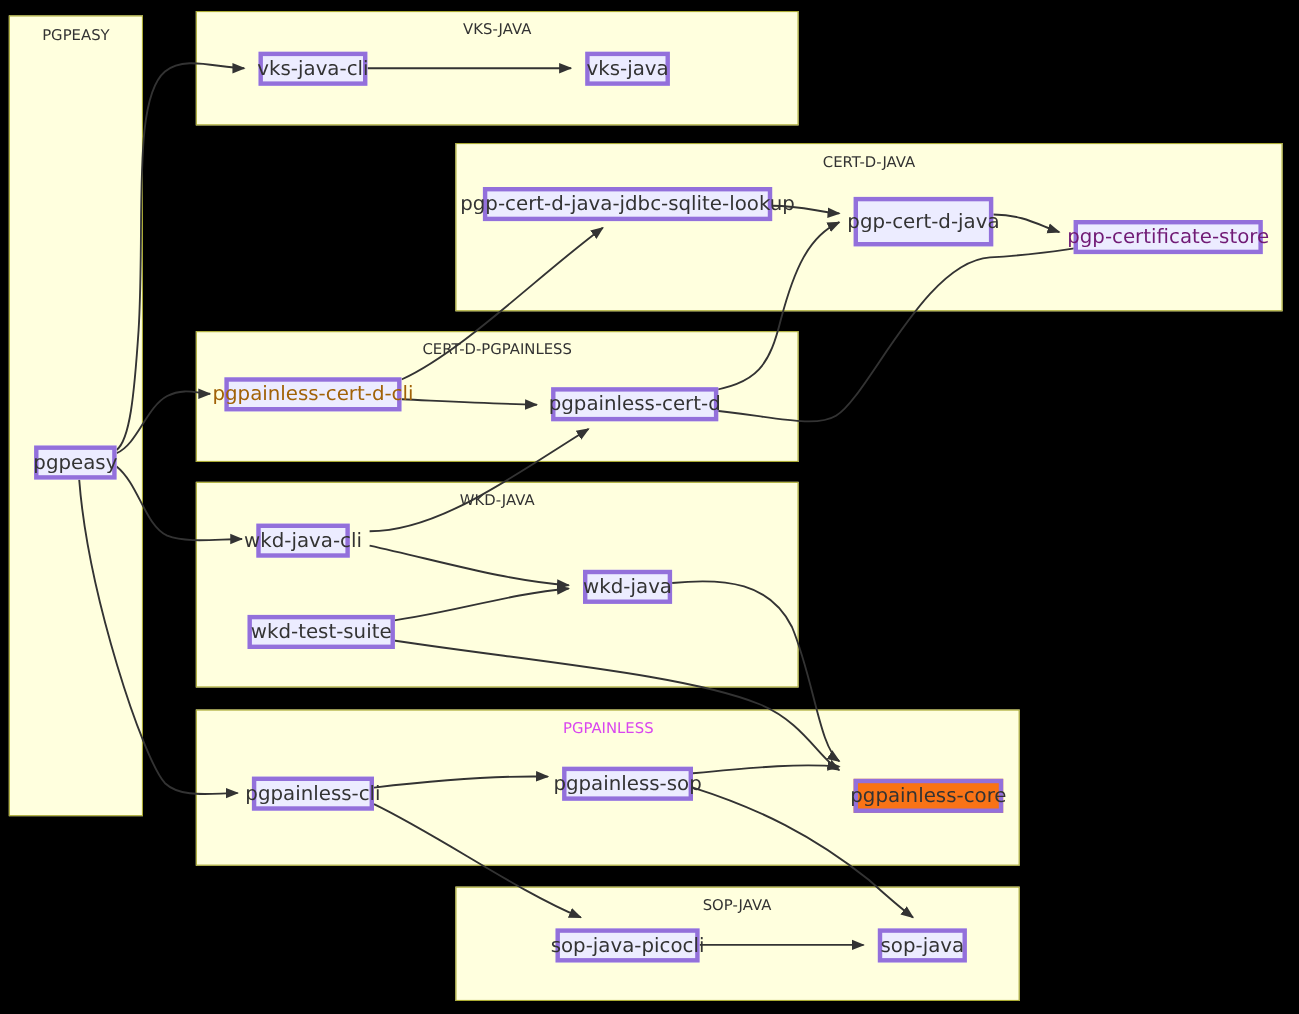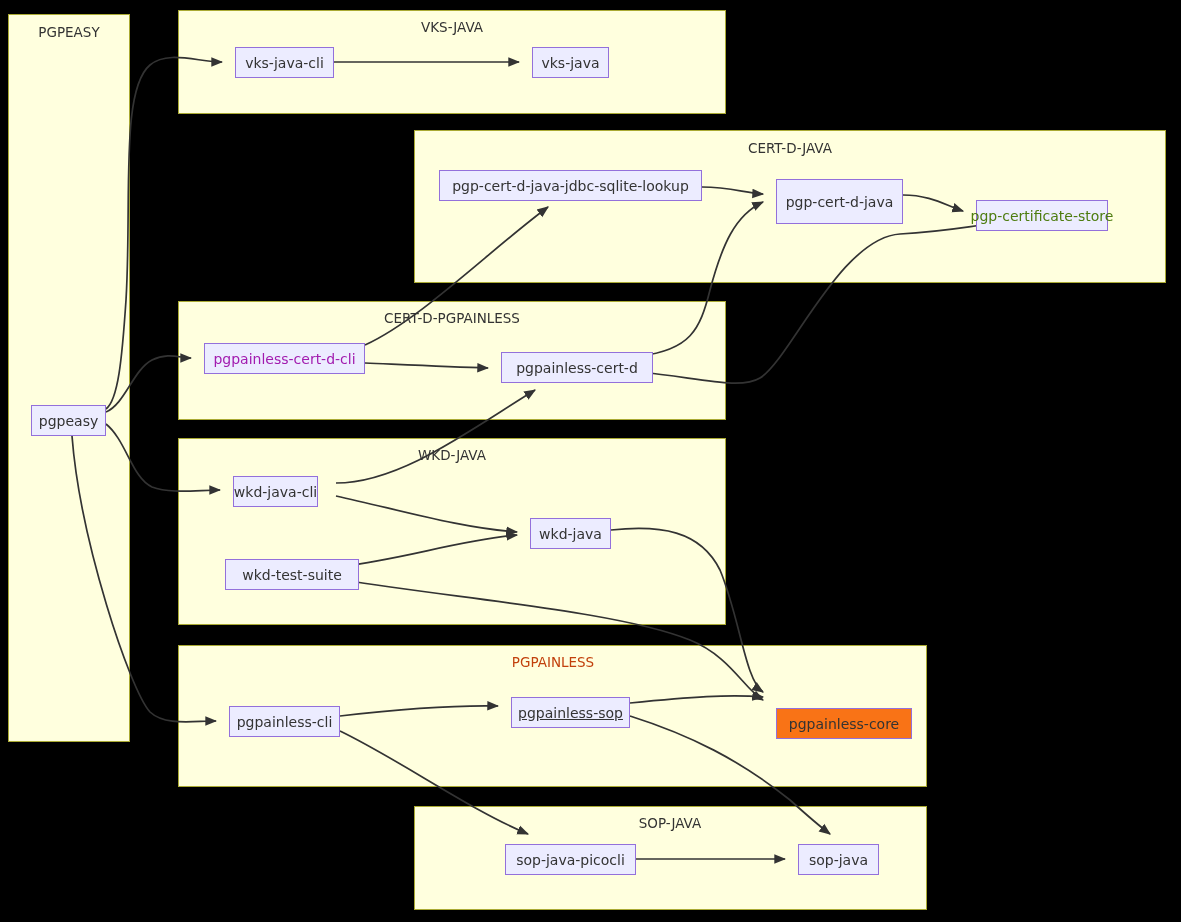--- a/index.html
+++ b/index.html
@@ -2,41 +2,41 @@
 <html><head>
 <meta charset="utf-8">
 <style>
   html,body{margin:0;padding:0;background:#000;}
   #canvas{position:relative;width:1181px;height:922px;background:#000;overflow:hidden;
           font-family:"DejaVu Sans","Liberation Sans",sans-serif;}
   svg.layer{position:absolute;left:0;top:0;width:1181px;height:922px;}
   .cluster{position:absolute;background:#ffffde;border:1px solid #aaaa33;box-sizing:border-box;}
   .cluster-label{position:absolute;font-size:13.5px;color:#333;white-space:nowrap;
                  transform:translateX(-50%);}
-  .node{position:absolute;background:#ececff;border:1px solid #14532d;box-sizing:border-box;
-        display:flex;align-items:center;justify-content:center;font-size:14px;color:#333;
+  .node{position:absolute;background:#ececff;border:4px solid #14532d;box-sizing:border-box;
+        display:flex;align-items:center;justify-content:center;font-size:18px;color:#333;
         white-space:nowrap;padding:0 9px;}
 </style>
 </head>
 <body>
 
 <div id="canvas">
   <div id="clusters">
       <div class="cluster" style="left: 8px; top: 14px; width: 122px; height: 728px; background: rgb(255, 255, 222); border-color: rgb(170, 170, 51);"></div>
       <div class="cluster-label" style="left: 69px; top: 24px; color: rgb(51, 51, 51);">PGPEASY</div>
       <div class="cluster" style="left: 178px; top: 10px; width: 548px; height: 104px; background: rgb(255, 255, 222); border-color: rgb(170, 170, 51);"></div>
       <div class="cluster-label" style="left: 452px; top: 19px; color: rgb(51, 51, 51);">VKS-JAVA</div>
       <div class="cluster" style="left: 414px; top: 130px; width: 752px; height: 153px; background: rgb(255, 255, 222); border-color: rgb(170, 170, 51);"></div>
       <div class="cluster-label" style="left: 790px; top: 140px; color: rgb(51, 51, 51);">CERT-D-JAVA</div>
       <div class="cluster" style="left: 178px; top: 301px; width: 548px; height: 119px; background: rgb(255, 255, 222); border-color: rgb(170, 170, 51);"></div>
       <div class="cluster-label" style="left: 452px; top: 310px; color: rgb(51, 51, 51);">CERT-D-PGPAINLESS</div>
       <div class="cluster" style="left: 178px; top: 438px; width: 548px; height: 187px; background: rgb(255, 255, 222); border-color: rgb(170, 170, 51);"></div>
       <div class="cluster-label" style="left: 452px; top: 447px; color: rgb(51, 51, 51);">WKD-JAVA</div>
       <div class="cluster" style="left: 178px; top: 645px; width: 749px; height: 142px; background: rgb(255, 255, 222); border-color: rgb(170, 170, 51);"></div>
-      <div class="cluster-label" style="left: 553px; top: 654px; color: #c2410c;">PGPAINLESS</div>
+      <div class="cluster-label" style="left: 553px; top: 654px; color: #d946ef;">PGPAINLESS</div>
       <div class="cluster" style="left: 414px; top: 806px; width: 513px; height: 104px; background: rgb(255, 255, 222); border-color: rgb(170, 170, 51);"></div>
       <div class="cluster-label" style="left: 670px; top: 815px; color: rgb(51, 51, 51);">SOP-JAVA</div>
     </div>
   <svg class="layer" id="edge-layer" viewBox="0 0 1181 922">
     <defs>
       <marker id="arrow" viewBox="0 0 10 10" refX="9" refY="5" markerWidth="7" markerHeight="7" orient="auto-start-reverse">
         <path d="M0,1 L10,5 L0,9 z" fill="#333"></path>
       </marker>
     </defs>
     <g id="edge-paths">
@@ -62,25 +62,25 @@
         <path d="M630,716 C690,735 740,760 790,800 C810,818 822,828 830,834" fill="none" stroke="#333333" stroke-width="1.7" marker-end="url(#arrow)"></path>
         <path d="M636,859 L785,859" fill="none" stroke="#333333" stroke-width="1.7" marker-end="url(#arrow)"></path>
       </g>
   </svg>
   <div id="nodes">
       <div class="node" style="left: 31px; top: 405px; width: 75px; height: 31px; background: rgb(236, 236, 255); border-color: rgb(147, 112, 219); color: rgb(51, 51, 51);">pgpeasy</div>
       <div class="node" style="left: 235px; top: 47px; width: 99px; height: 31px; background: rgb(236, 236, 255); border-color: rgb(147, 112, 219); color: rgb(51, 51, 51);">vks-java-cli</div>
       <div class="node" style="left: 532px; top: 47px; width: 77px; height: 31px; background: rgb(236, 236, 255); border-color: rgb(147, 112, 219); color: rgb(51, 51, 51);">vks-java</div>
       <div class="node" style="left: 439px; top: 170px; width: 263px; height: 31px; background: rgb(236, 236, 255); border-color: rgb(147, 112, 219); color: rgb(51, 51, 51); text-align: right;">pgp-cert-d-java-jdbc-sqlite-lookup</div>
       <div class="node" style="left: 776px; top: 179px; width: 127px; height: 45px; background: rgb(236, 236, 255); border-color: rgb(147, 112, 219); color: rgb(51, 51, 51);">pgp-cert-d-java</div>
-      <div class="node" style="left: 976px; top: 200px; width: 132px; height: 31px; background: rgb(236, 236, 255); border-color: rgb(147, 112, 219); color: #4d7c0f;">pgp-certificate-store</div>
-      <div class="node" style="left: 204px; top: 343px; width: 161px; height: 31px; background: rgb(236, 236, 255); border-color: rgb(147, 112, 219); color: #a21caf;">pgpainless-cert-d-cli</div>
+      <div class="node" style="left: 976px; top: 200px; width: 172px; height: 31px; background: rgb(236, 236, 255); border-color: rgb(147, 112, 219); color: #701a75;">pgp-certificate-store</div>
+      <div class="node" style="left: 204px; top: 343px; width: 161px; height: 31px; background: rgb(236, 236, 255); border-color: rgb(147, 112, 219); color: #a16207;">pgpainless-cert-d-cli</div>
       <div class="node" style="left: 501px; top: 352px; width: 152px; height: 31px; background: rgb(236, 236, 255); border-color: rgb(147, 112, 219); color: rgb(51, 51, 51);">pgpainless-cert-d</div>
       <div class="node" style="left: 233px; top: 476px; width: 85px; height: 31px; background: rgb(236, 236, 255); border-color: rgb(147, 112, 219); color: rgb(51, 51, 51);">wkd-java-cli</div>
       <div class="node" style="left: 530px; top: 518px; width: 81px; height: 31px; background: rgb(236, 236, 255); border-color: rgb(147, 112, 219); color: rgb(51, 51, 51);">wkd-java</div>
       <div class="node" style="left: 225px; top: 559px; width: 134px; height: 31px; background: rgb(236, 236, 255); border-color: rgb(147, 112, 219); color: rgb(51, 51, 51);">wkd-test-suite</div>
       <div class="node" style="left: 229px; top: 706px; width: 111px; height: 31px; background: rgb(236, 236, 255); border-color: rgb(147, 112, 219); color: rgb(51, 51, 51);">pgpainless-cli</div>
-      <div class="node" style="left: 511px; top: 697px; width: 119px; height: 31px; background: rgb(236, 236, 255); border-color: rgb(147, 112, 219); color: rgb(51, 51, 51); text-decoration: underline;">pgpainless-sop</div>
+      <div class="node" style="left: 511px; top: 697px; width: 119px; height: 31px; background: rgb(236, 236, 255); border-color: rgb(147, 112, 219); color: rgb(51, 51, 51);">pgpainless-sop</div>
       <div class="node" style="left: 776px; top: 687px; width: 136px; height: 31px; background: #f97316; border-color: rgb(147, 112, 219); color: rgb(51, 51, 51); margin-top: 21px;">pgpainless-core</div>
       <div class="node" style="left: 505px; top: 844px; width: 131px; height: 31px; background: rgb(236, 236, 255); border-color: rgb(147, 112, 219); color: rgb(51, 51, 51);">sop-java-picocli</div>
       <div class="node" style="left: 798px; top: 844px; width: 81px; height: 31px; background: rgb(236, 236, 255); border-color: rgb(147, 112, 219); color: rgb(51, 51, 51);">sop-java</div>
     </div>
 </div>
 
 </body></html>

